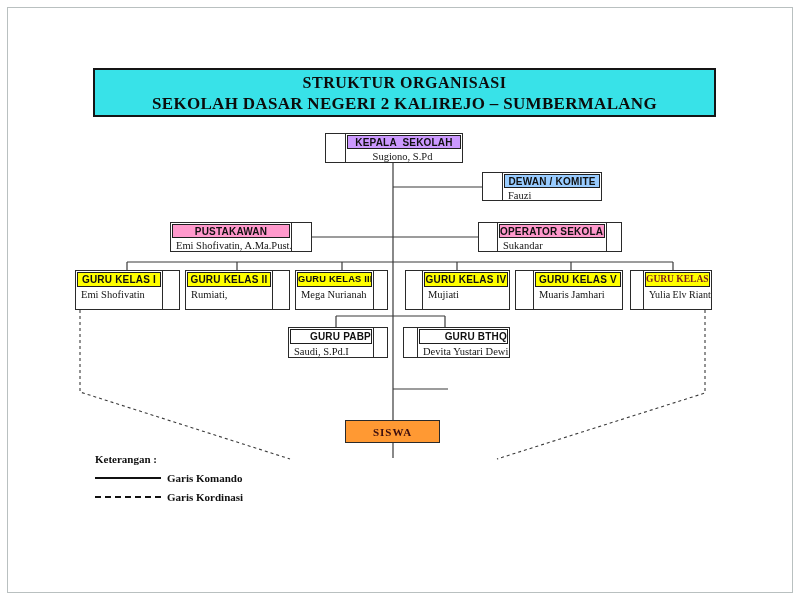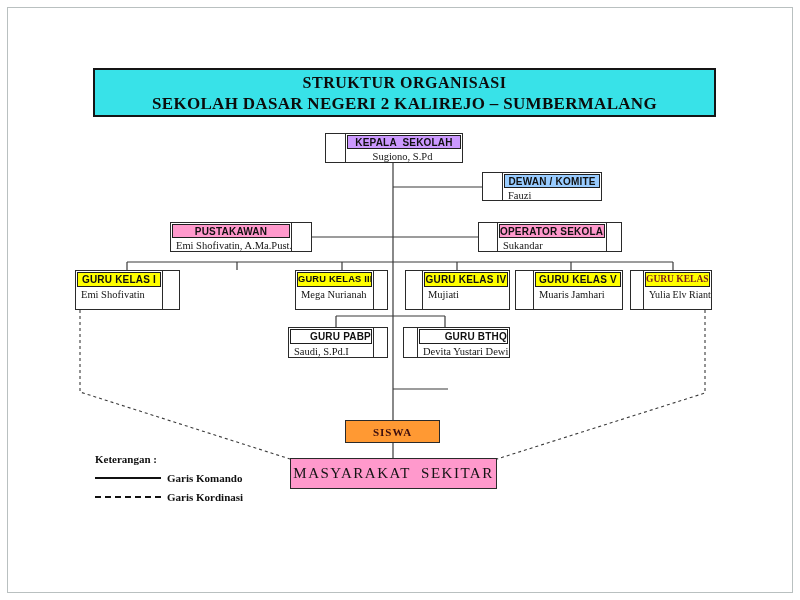--- a/index.html
+++ b/index.html
@@ -113,20 +113,27 @@
   </div>
 
   <div class="obox" style="left:75px;top:270px;width:105px;height:40px">
     <div class="cmain">
       <div class="hdr" style="background: rgb(255, 255, 0);">GURU KELAS I</div>
       <div class="nm">Emi Shofivatin</div>
     </div>
     <div class="sp r" style="width:17px"></div>
   </div>
 
+  <div class="obox" style="left:185px;top:270px;width:105px;height:40px">
+    <div class="cmain">
+      <div class="hdr" style="background: rgb(255, 255, 0);">GURU KELAS II</div>
+      <div class="nm">Rumiati,</div>
+    </div>
+    <div class="sp r" style="width:17px"></div>
+  </div>
 
   <div class="obox" style="left:295px;top:270px;width:93px;height:40px">
     <div class="cmain">
       <div class="hdr" style="font-size: 9.3px; background: rgb(255, 255, 0);">GURU KELAS III</div>
       <div class="nm">Mega Nurianah</div>
     </div>
     <div class="sp r" style="width:14px"></div>
   </div>
 
   <div class="obox" style="left:405px;top:270px;width:105px;height:40px">
@@ -165,21 +172,20 @@
     <div class="sp l" style="width:14px"></div>
     <div class="cmain">
       <div class="hdr left" style="background: rgb(255, 255, 255);">GURU BTHQ</div>
       <div class="nm">Devita Yustari Dewi</div>
     </div>
   </div>
 
 
   <div class="sbox" style="left: 345px; top: 420px; width: 95px; height: 23px; font-size: 11px; letter-spacing: 1px; background: rgb(255, 153, 51); color: rgb(61, 14, 14);">SISWA</div>
 
-  <div class="sbox" style="left: 290px; top: 458px; width: 207px; height: 31px; font-size: 15px; font-weight: normal; letter-spacing: 1.5px; background: rgb(255, 153, 204); color: rgb(20, 20, 20);">MASYARAKAT  SEKITAR</div>
 
   <div class="legend">
     <div>Keterangan :</div>
     <div class="row">
       <span class="lsample solid"></span>
       <span>Garis Komando</span>
     </div>
     <div class="row">
       <span class="lsample dashed"></span>
       <span>Garis Kordinasi</span>

